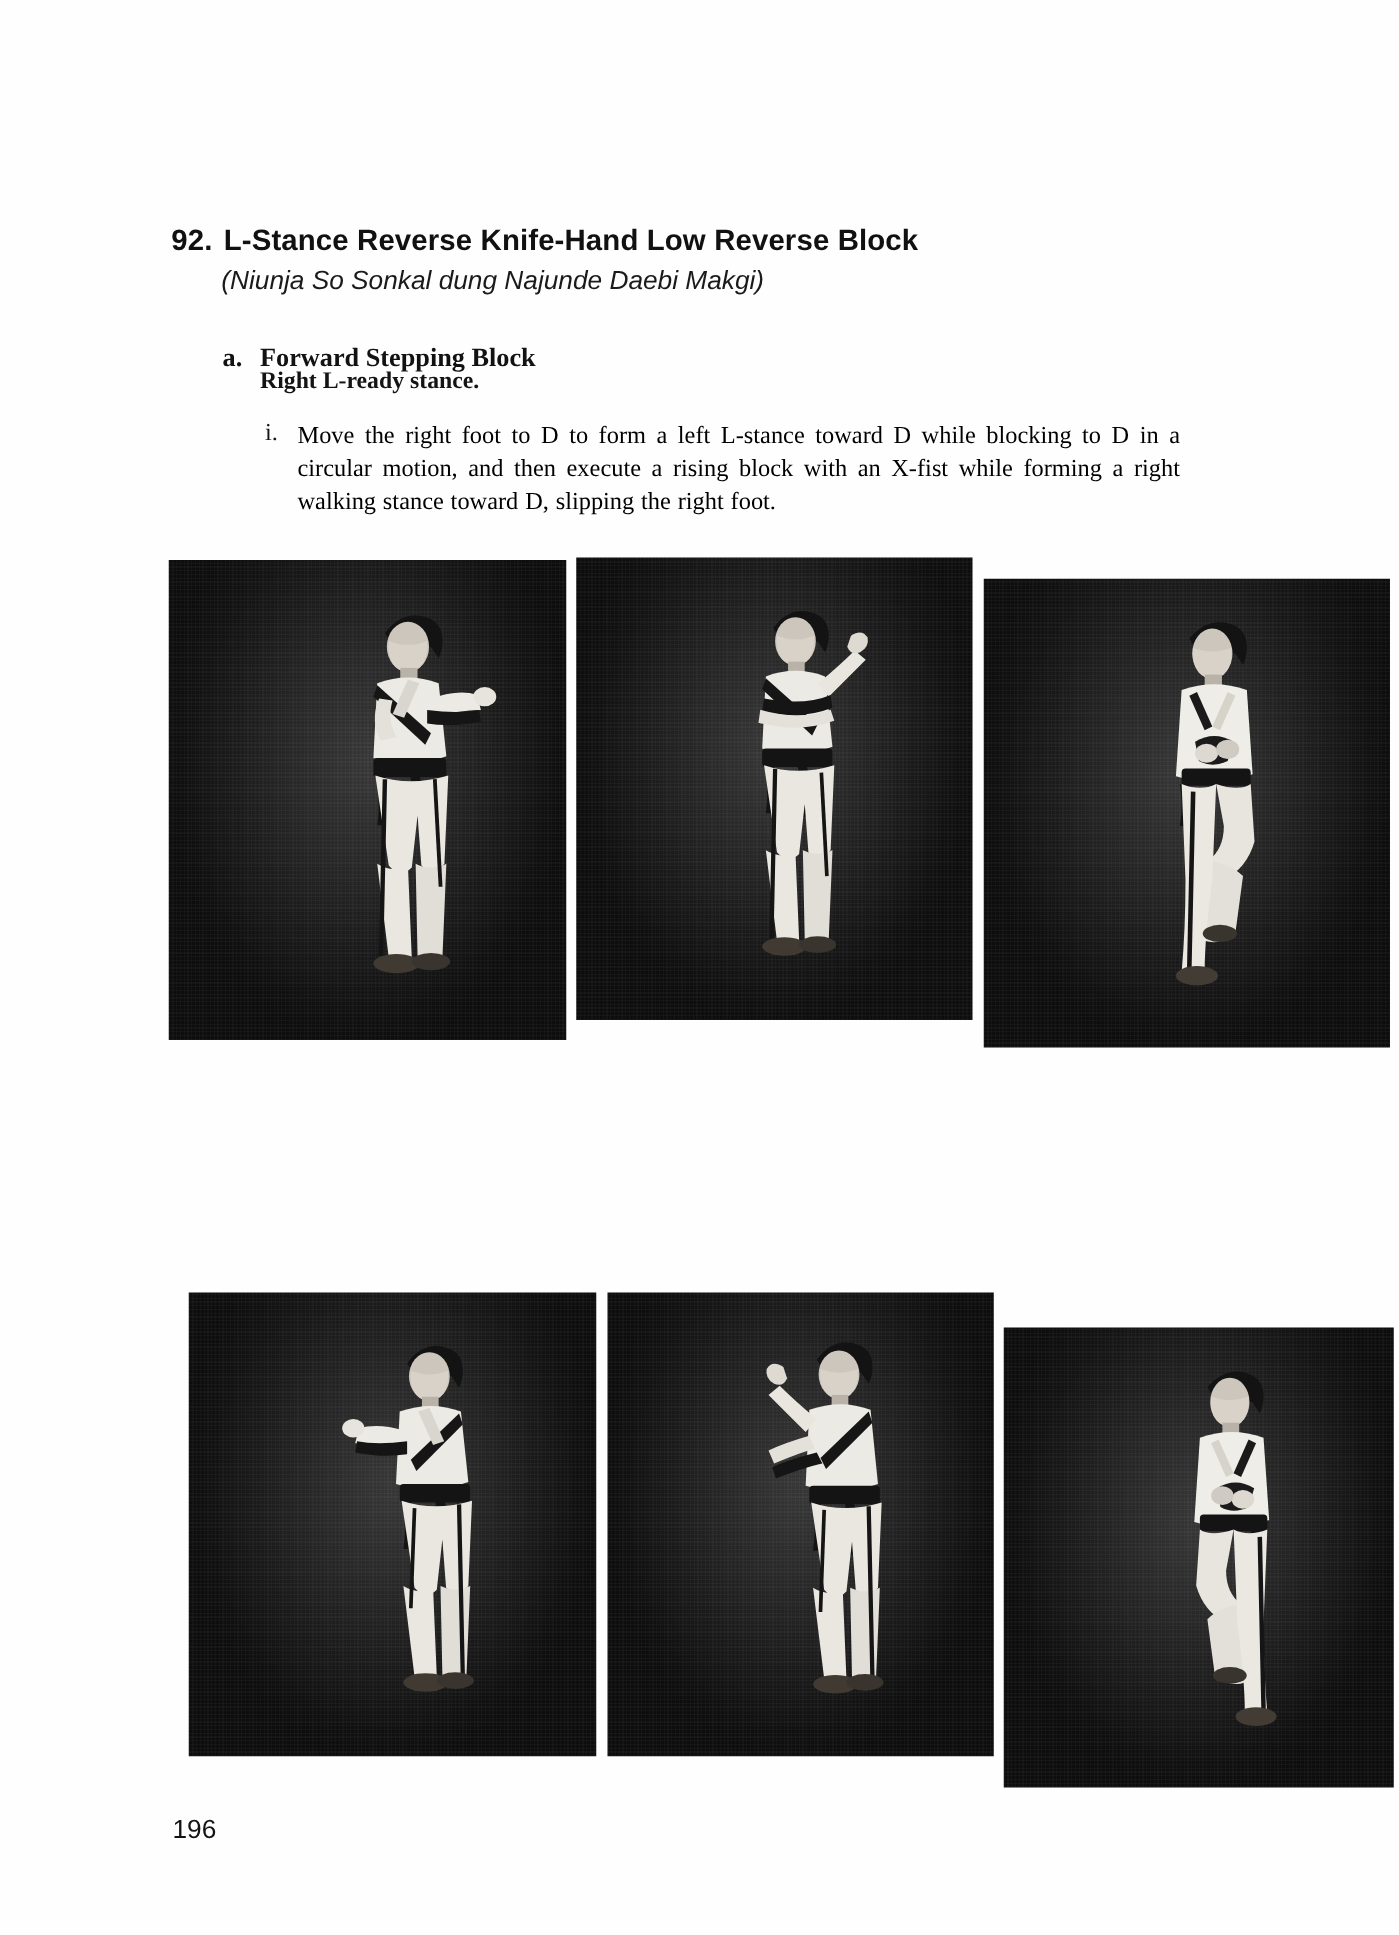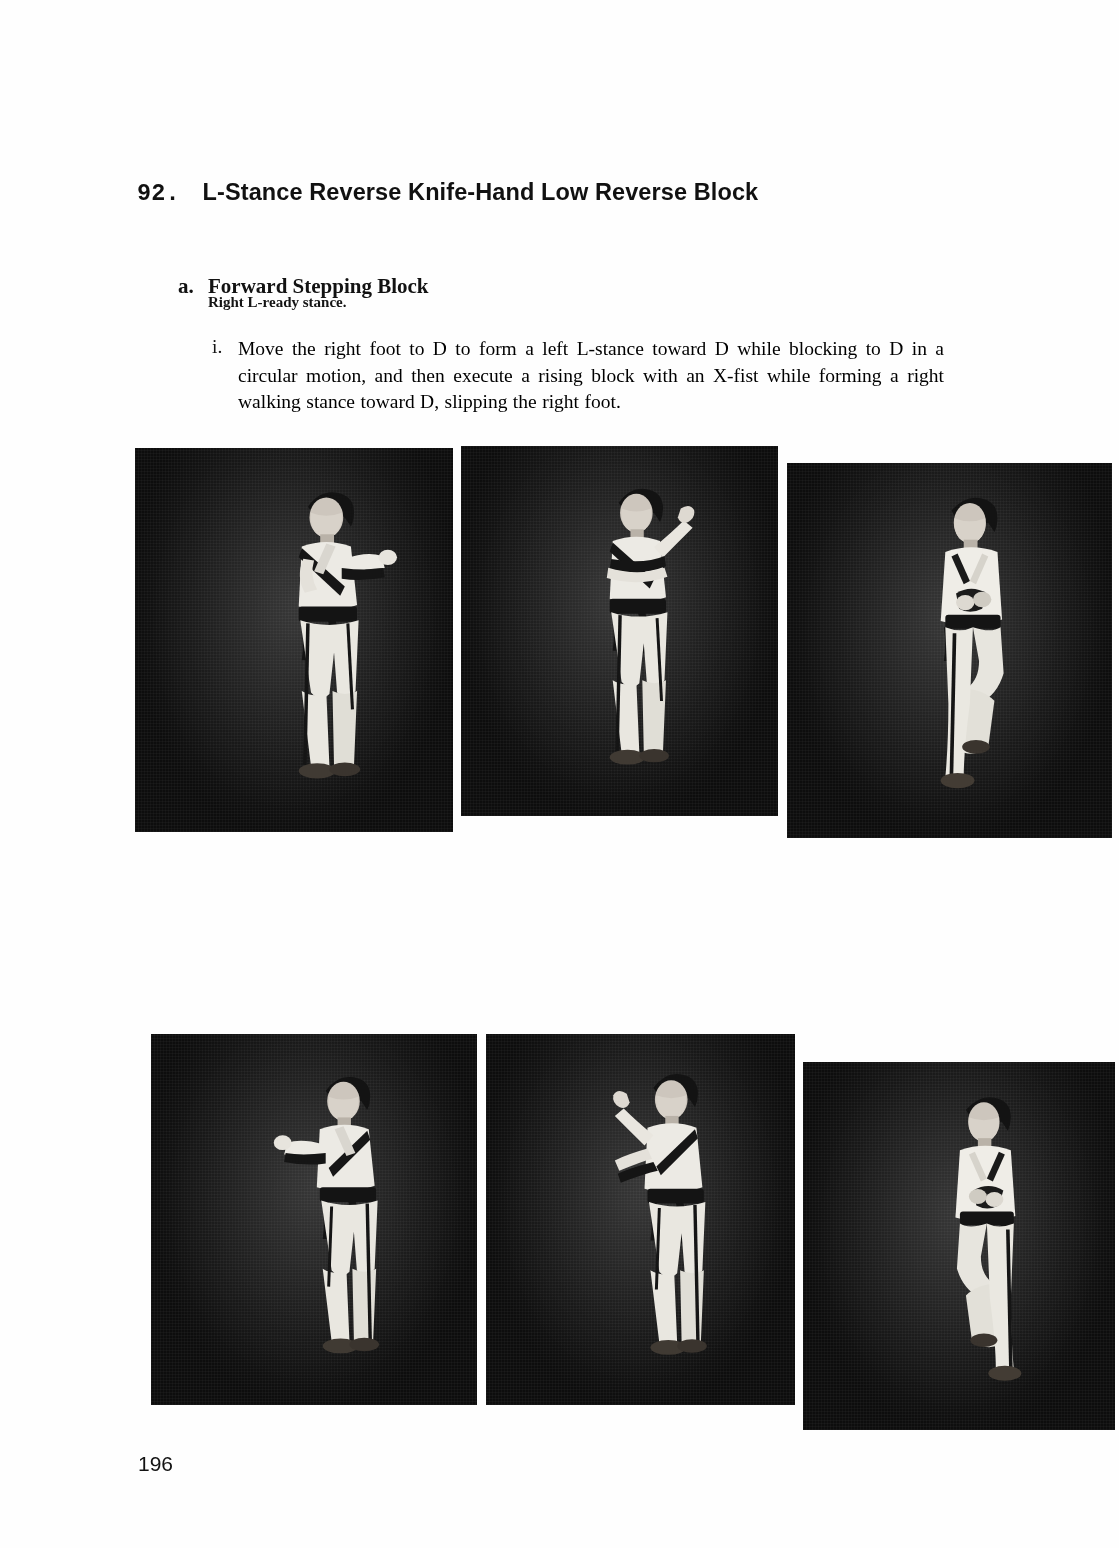--- a/index.html
+++ b/index.html
@@ -30,22 +30,21 @@
     width: 900px;
     font-family: "Liberation Sans", sans-serif;
     font-weight: bold;
     font-size: 23.5px;
     letter-spacing: 0.1px;
     color: #111;
     white-space: nowrap;
   }
   .section-head .num {
     display: inline-block;
-    margin-right: 23px;
-    font-family: Liberation Mono, monospace;
+    margin-right: 9px;
   }
 
   .section-subhead {
     position: absolute;
     left: 177px;
     top: 213px;
     font-family: "Liberation Sans", sans-serif;
     font-style: italic;
     font-weight: normal;
     font-size: 21px;
@@ -68,21 +67,21 @@
     display: inline-block;
     width: 30px;
   }
 
   .stance-line {
     position: absolute;
     left: 208px;
     top: 294px;
     font-family: "Liberation Serif", serif;
     font-weight: bold;
-    font-size: 15px;
+    font-size: 19px;
     color: #141414;
     white-space: nowrap;
   }
 
   
   .step {
     position: absolute;
     display: flex;
     align-items: flex-start;
   }
@@ -161,20 +160,21 @@
 </style>
 </head>
 <body>
 
 <div class="page">
 
   <div class="section-head">
     <span class="num">92.</span><span>L-Stance Reverse Knife-Hand Low Reverse Block</span>
   </div>
 
+  <div class="section-subhead">(Niunja So Sonkal dung Najunde Daebi Makgi)</div>
 
   <div class="sub-a">
     <span class="marker">a.</span><span>Forward Stepping Block</span>
   </div>
 
   <div class="stance-line">Right L-ready stance.</div>
 
   <div class="step" id="step-i">
     <div class="marker">i.</div>
     <div class="body">Move the right foot to D to form a left L-stance toward D while blocking to D in a circular motion, and then execute a rising block with an X-fist while forming a right walking stance toward D, slipping the right foot.</div>

